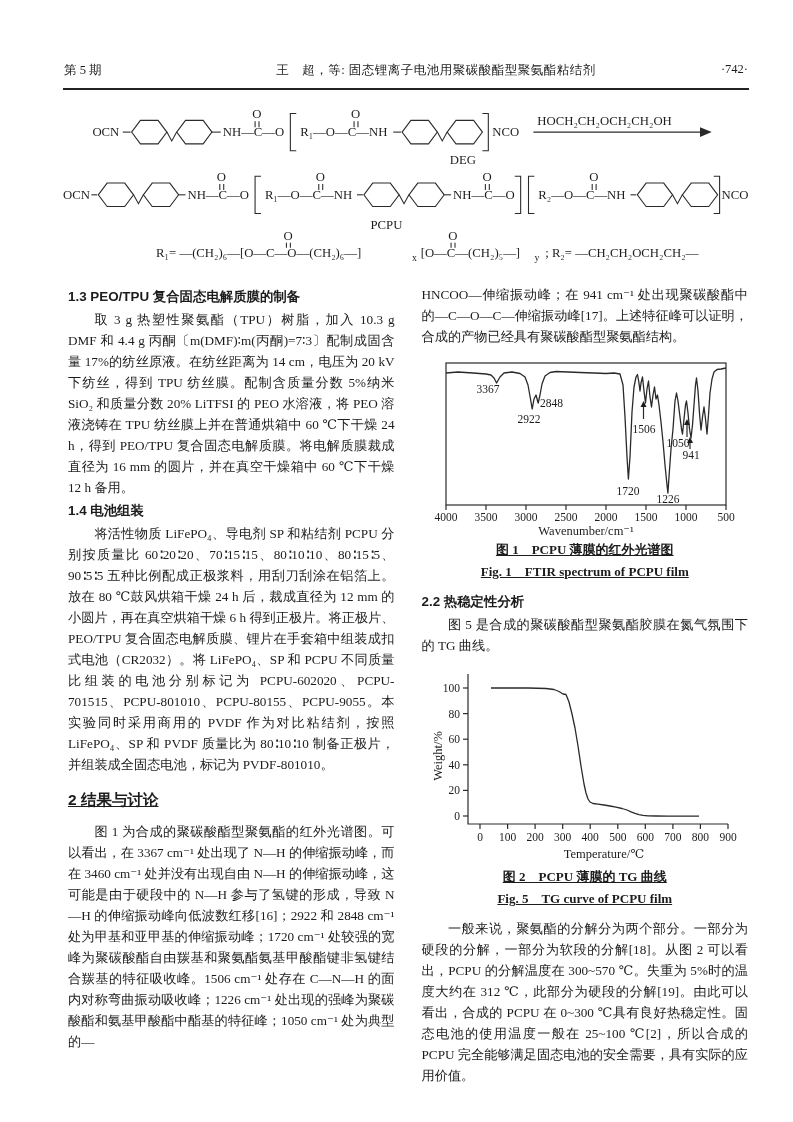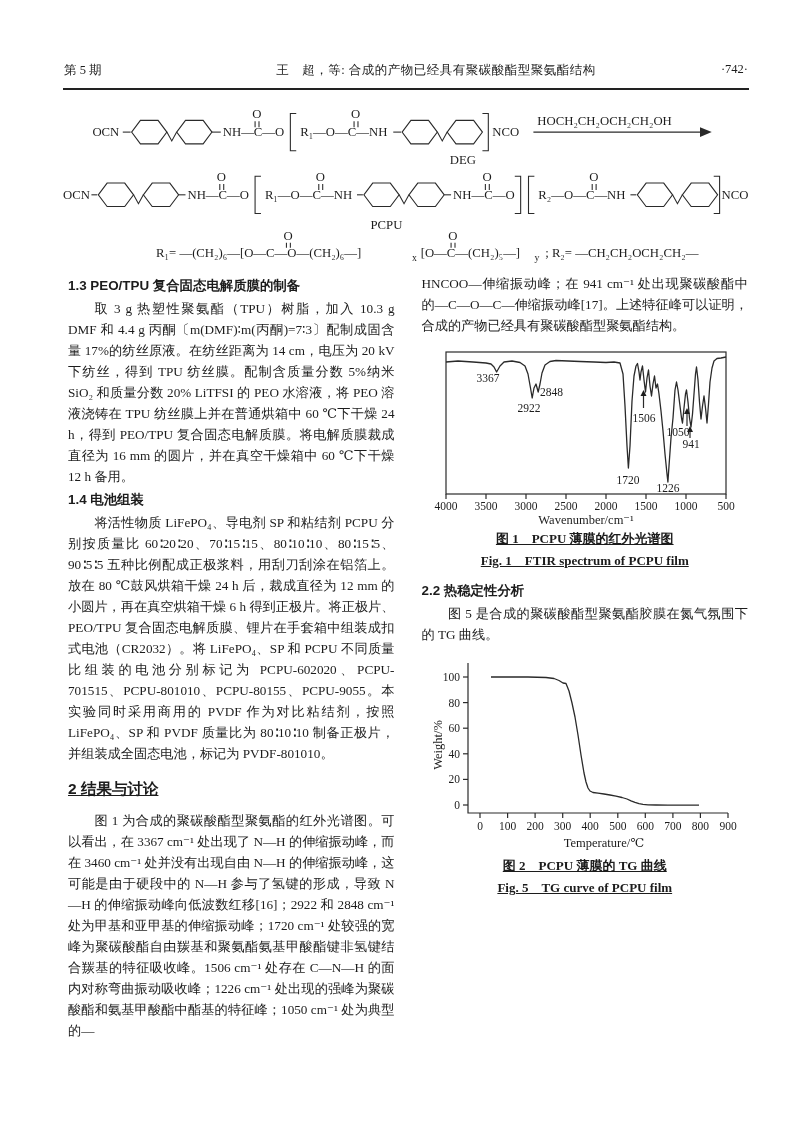--- a/index.html
+++ b/index.html
@@ -10,21 +10,21 @@
   .header{
     position:absolute;top:62px;left:64px;right:45px;display:flex;align-items:flex-start;
     font-size:12.5px;
   }
   .header .issue{width:120px;}
   .header .rtitle{flex:1;text-align:center;letter-spacing:.5px;}
   .header .pageno{width:60px;text-align:right;}
   .rule{position:absolute;top:88px;left:63px;width:686px;height:2px;background:#222;}
   .scheme{position:absolute;top:98px;left:63px;}
   .columns{
-    position:absolute;top:273px;left:68px;width:680px;display:flex;gap:27px;
+    position:absolute;top:284px;left:68px;width:680px;display:flex;gap:27px;
   }
   .col{width:329px;font-size:13.2px;line-height:21px;text-align:justify;}
   .col p{margin:0;text-indent:2em;}
   .col p.noindent{text-indent:0;}
   h4.sub{
     font-family:"Liberation Sans","DejaVu Sans",sans-serif;font-size:13.4px;
     margin:2px 0 2px 0;font-weight:bold;line-height:21px;
   }
   h3.sec{
     font-family:"Liberation Sans","DejaVu Sans",sans-serif;font-size:15.5px;
@@ -50,21 +50,21 @@
   .plot .peak{font-size:11.5px;}
   .plot polygon{fill:#1c1c1c;stroke:none;}
 </style>
 </head>
 <body>
 
 <div class="page">
 
   <div class="header">
     <span class="issue">第 5 期</span>
-    <span class="rtitle">王　超，等: 合成的产物已经具有聚碳酸酯型聚氨酯结构</span>
+    <span class="rtitle">王　超，等: 固态锂离子电池用聚碳酸酯型聚氨酯粘结剂</span>
     <span class="pageno">·742·</span>
   </div>
   <div class="rule"></div>
 
   <svg class="scheme chem" width="686" height="176" viewBox="0 0 700 176">
     <defs>
       <polygon id="hex" points="-18,0 -9,-12 9,-12 18,0 9,12 -9,12" class="ring"></polygon>
     </defs>
 
     <g>
@@ -270,15 +270,16 @@
           <text x="244.9" y="175" text-anchor="middle">700</text>
           <text x="272.4" y="175" text-anchor="middle">800</text>
           <text x="300" y="175" text-anchor="middle">900</text>
           <text class="axlabel" x="176" y="192" text-anchor="middle">Temperature/℃</text>
           <text class="axlabel" x="14" y="90" text-anchor="middle" transform="rotate(-90 14 90)">Weight/%</text>
         </svg>
         <div class="cap">图 2　PCPU 薄膜的 TG 曲线</div>
         <div class="cap">Fig. 5　TG curve of PCPU film</div>
       </div>
 
+      <p>一般来说，聚氨酯的分解分为两个部分。一部分为硬段的分解，一部分为软段的分解[18]。从图 2 可以看出，PCPU 的分解温度在 300~570 ℃。失重为 5%时的温度大约在 312 ℃，此部分为硬段的分解[19]。由此可以看出，合成的 PCPU 在 0~300 ℃具有良好热稳定性。固态电池的使用温度一般在 25~100 ℃[2]，所以合成的 PCPU 完全能够满足固态电池的安全需要，具有实际的应用价值。</p>
     </div>
   </div>
 </div>
 
 </body></html>

